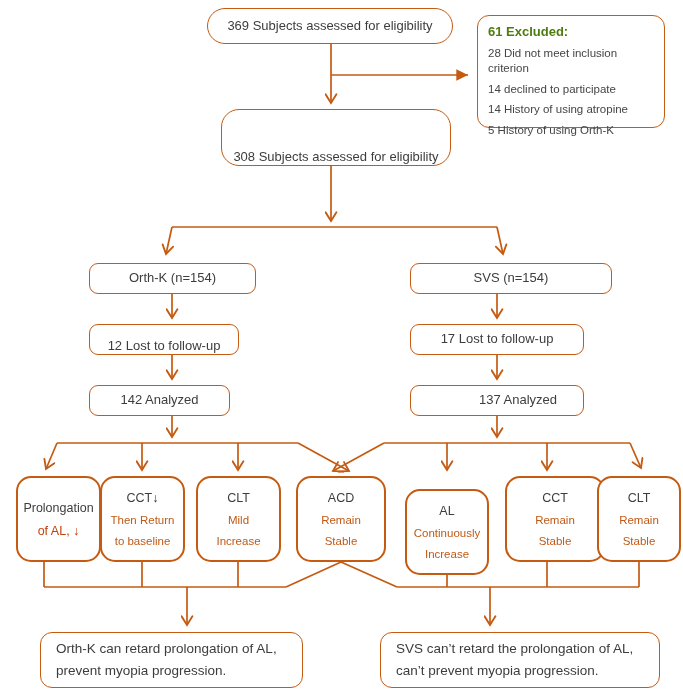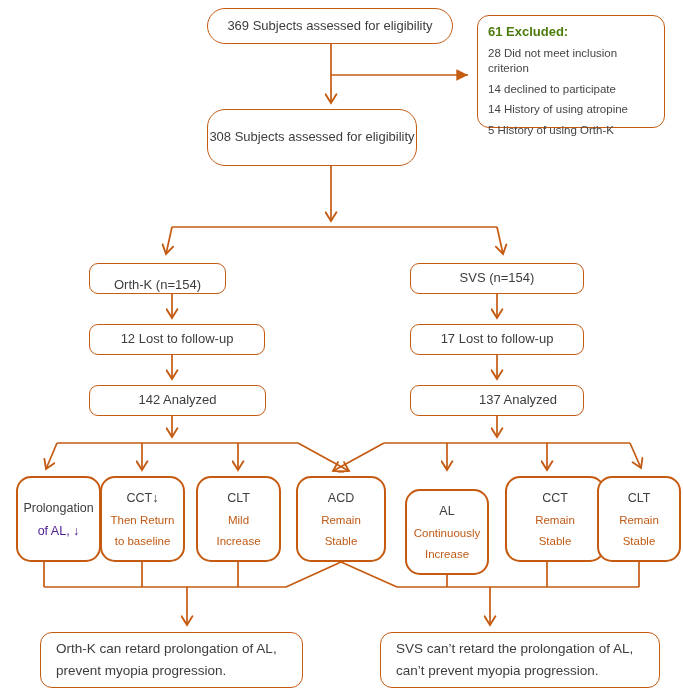--- a/index.html
+++ b/index.html
@@ -23,21 +23,21 @@
   .exc-item{font-size:11.5px;color:#454545;margin-bottom:6.5px;}
 
   .onode{
     position:absolute;top:476px;height:86px;box-sizing:border-box;
     border:2px solid #C55A11;border-radius:15px;background:#fff;
     display:flex;flex-direction:column;align-items:center;justify-content:center;
     gap:9px;text-align:center;
   }
   .ot{color:#3D3D3D;font-size:12.5px;}
   .os{color:#C05A16;font-size:11.5px;}
-  .os.darksub{color:#4c1d95;font-size:12.5px;}
+  .os.darksub{color:#c2410c;font-size:12.5px;}
 
   .concl{
     border-radius:12px;justify-content:flex-start;text-align:left;
     font-size:13.5px;line-height:1.62;padding-left:15px;padding-right:6px;
   }
 </style>
 </head>
 <body>
 
 <div class="canvas">
@@ -103,39 +103,39 @@
   </div>
 
   <div class="node exc" style="left:477px;top:15px;width:188px;height:113px;">
     <div class="exc-title">61 Excluded:</div>
     <div class="exc-item">28 Did not meet inclusion criterion</div>
     <div class="exc-item">14 declined to participate</div>
     <div class="exc-item">14 History of using atropine</div>
     <div class="exc-item">5 History of using Orth-K</div>
   </div>
 
-  <div class="node" style="left:207px;top:109px;width:210px;height:57px;">
+  <div class="node" style="left:221px;top:109px;width:230px;height:57px;align-items:flex-end;">
     <span>308 Subjects assessed for eligibility</span>
   </div>
 
-  <div class="node small" style="left:89px;top:263px;width:137px;height:31px;align-items:flex-end;">
+  <div class="node small" style="left:89px;top:263px;width:167px;height:31px;">
     <span>Orth-K (n=154)</span>
   </div>
-  <div class="node small" style="left:410px;top:263px;width:174px;height:31px;">
+  <div class="node small" style="left:410px;top:263px;width:202px;height:31px;">
     <span>SVS (n=154)</span>
   </div>
 
-  <div class="node small" style="left:89px;top:324px;width:176px;height:31px;">
+  <div class="node small" style="left:89px;top:324px;width:150px;height:31px;align-items:flex-end;">
     <span>12 Lost to follow-up</span>
   </div>
   <div class="node small" style="left:410px;top:324px;width:174px;height:31px;">
     <span>17 Lost to follow-up</span>
   </div>
 
-  <div class="node small" style="left:89px;top:385px;width:177px;height:31px;">
+  <div class="node small" style="left:89px;top:385px;width:141px;height:31px;">
     <span>142 Analyzed</span>
   </div>
   <div class="node small" style="left:410px;top:385px;width:174px;height:31px;padding-left:42px;">
     <span>137 Analyzed</span>
   </div>
 
   <div class="onode" style="left:16px;width:85px;">
     <div class="ot">Prolongation</div>
     <div class="os darksub">of AL, ↓</div>
   </div>

